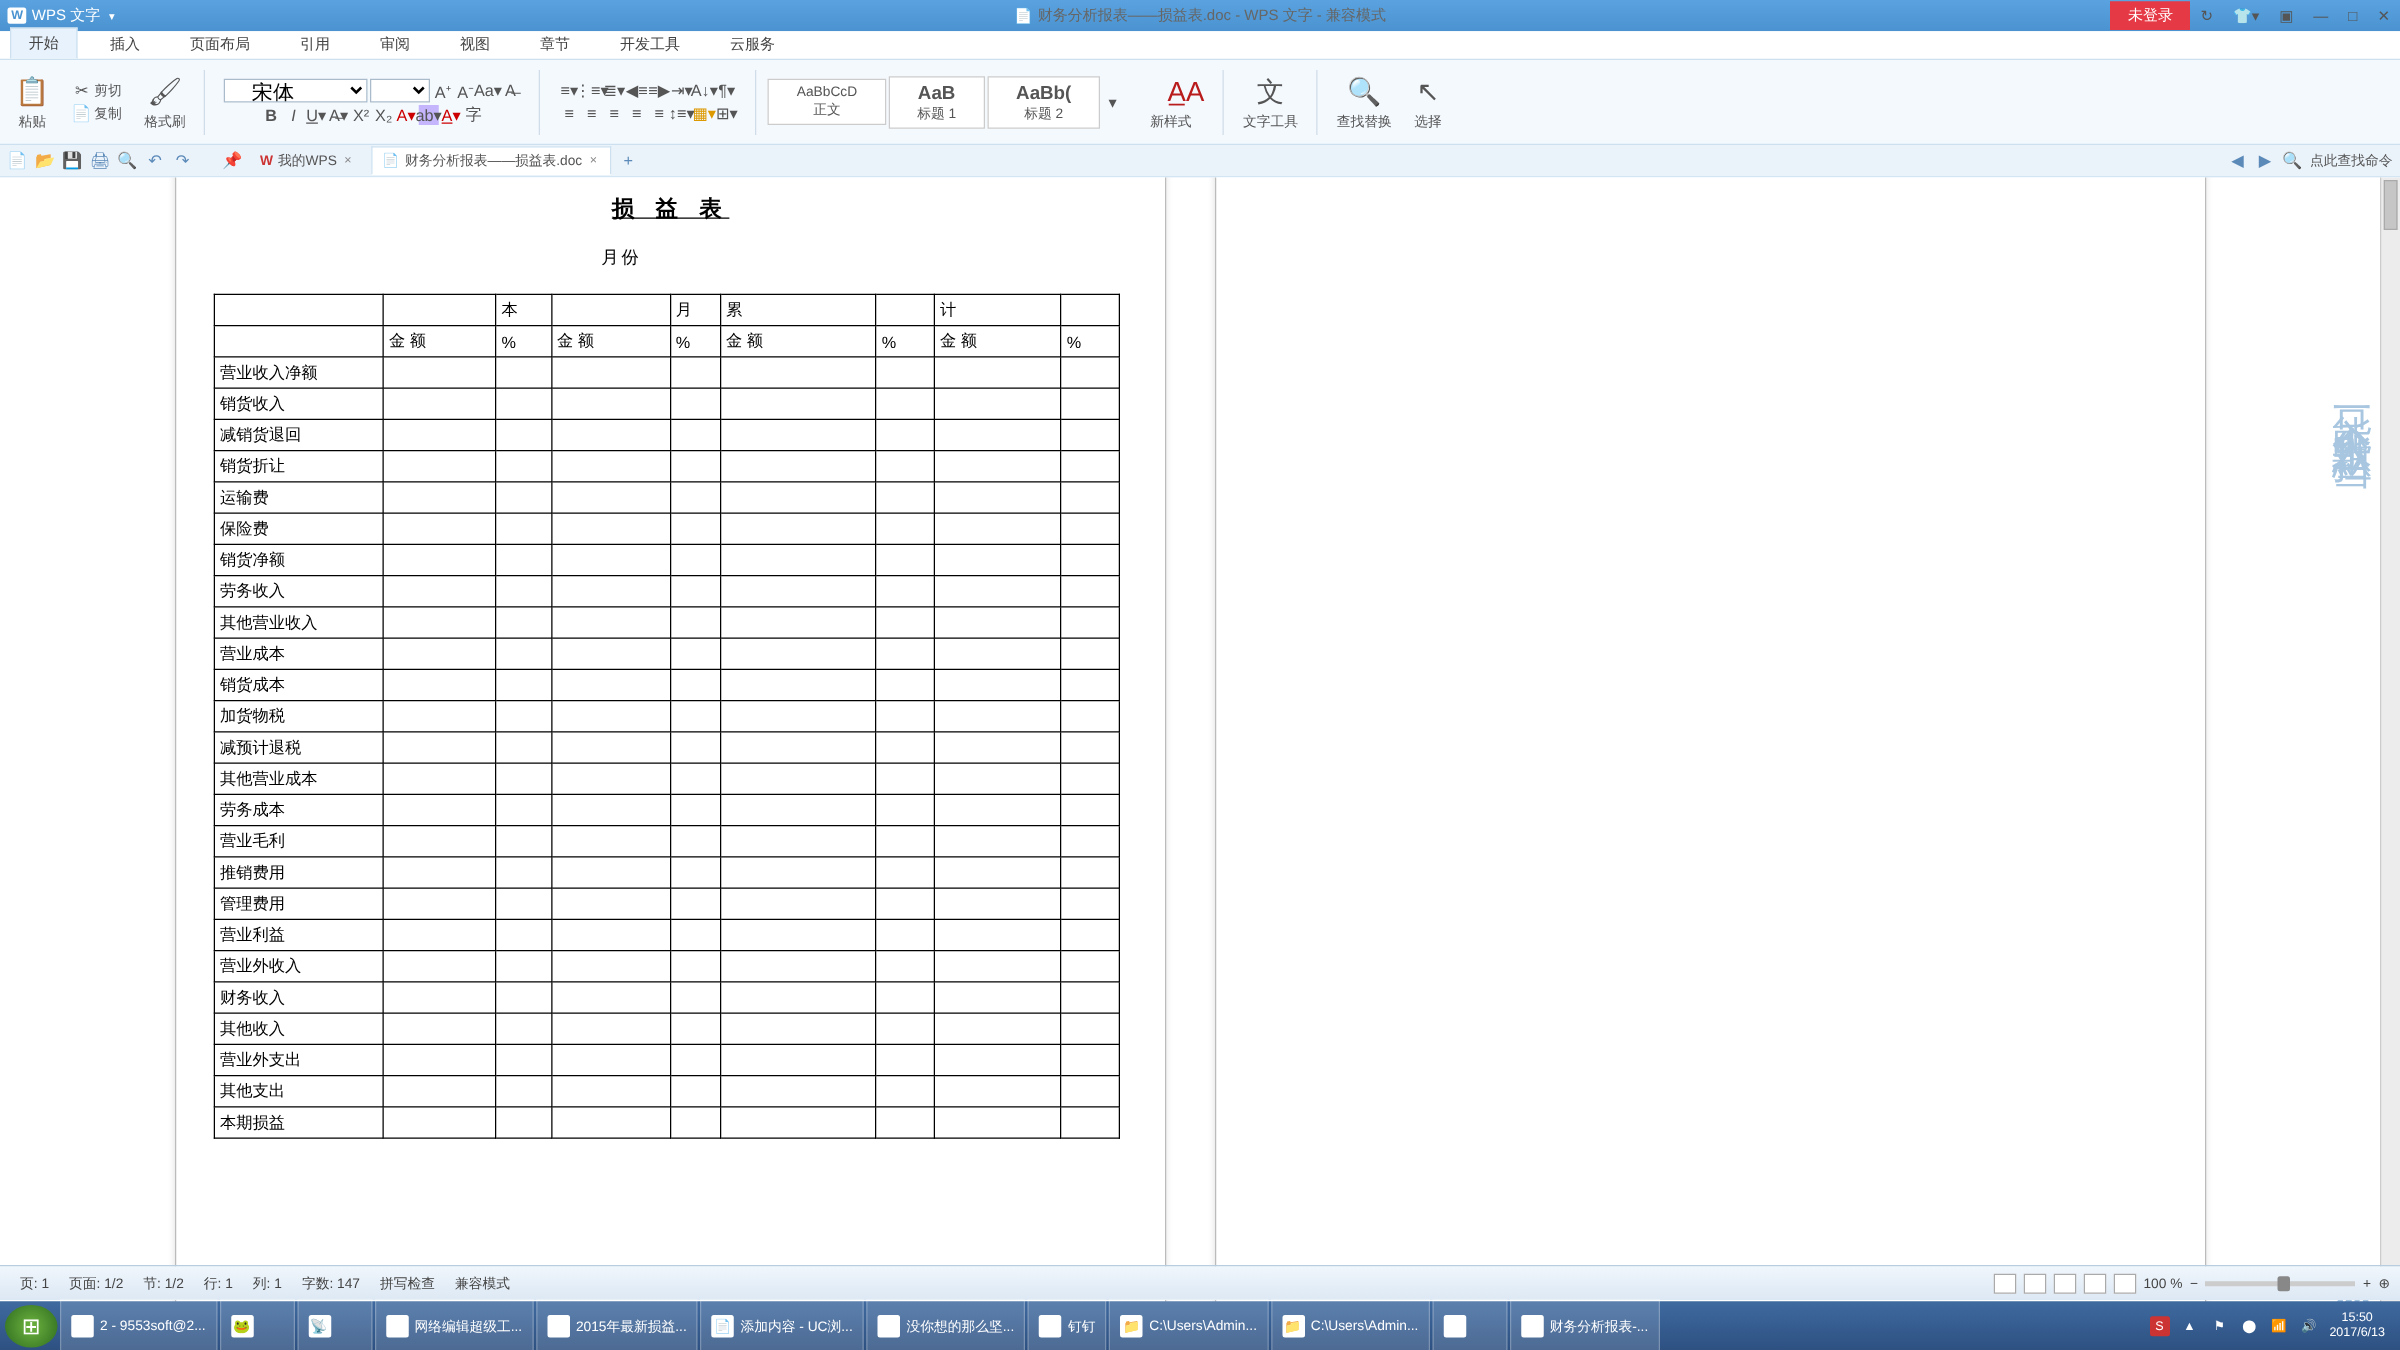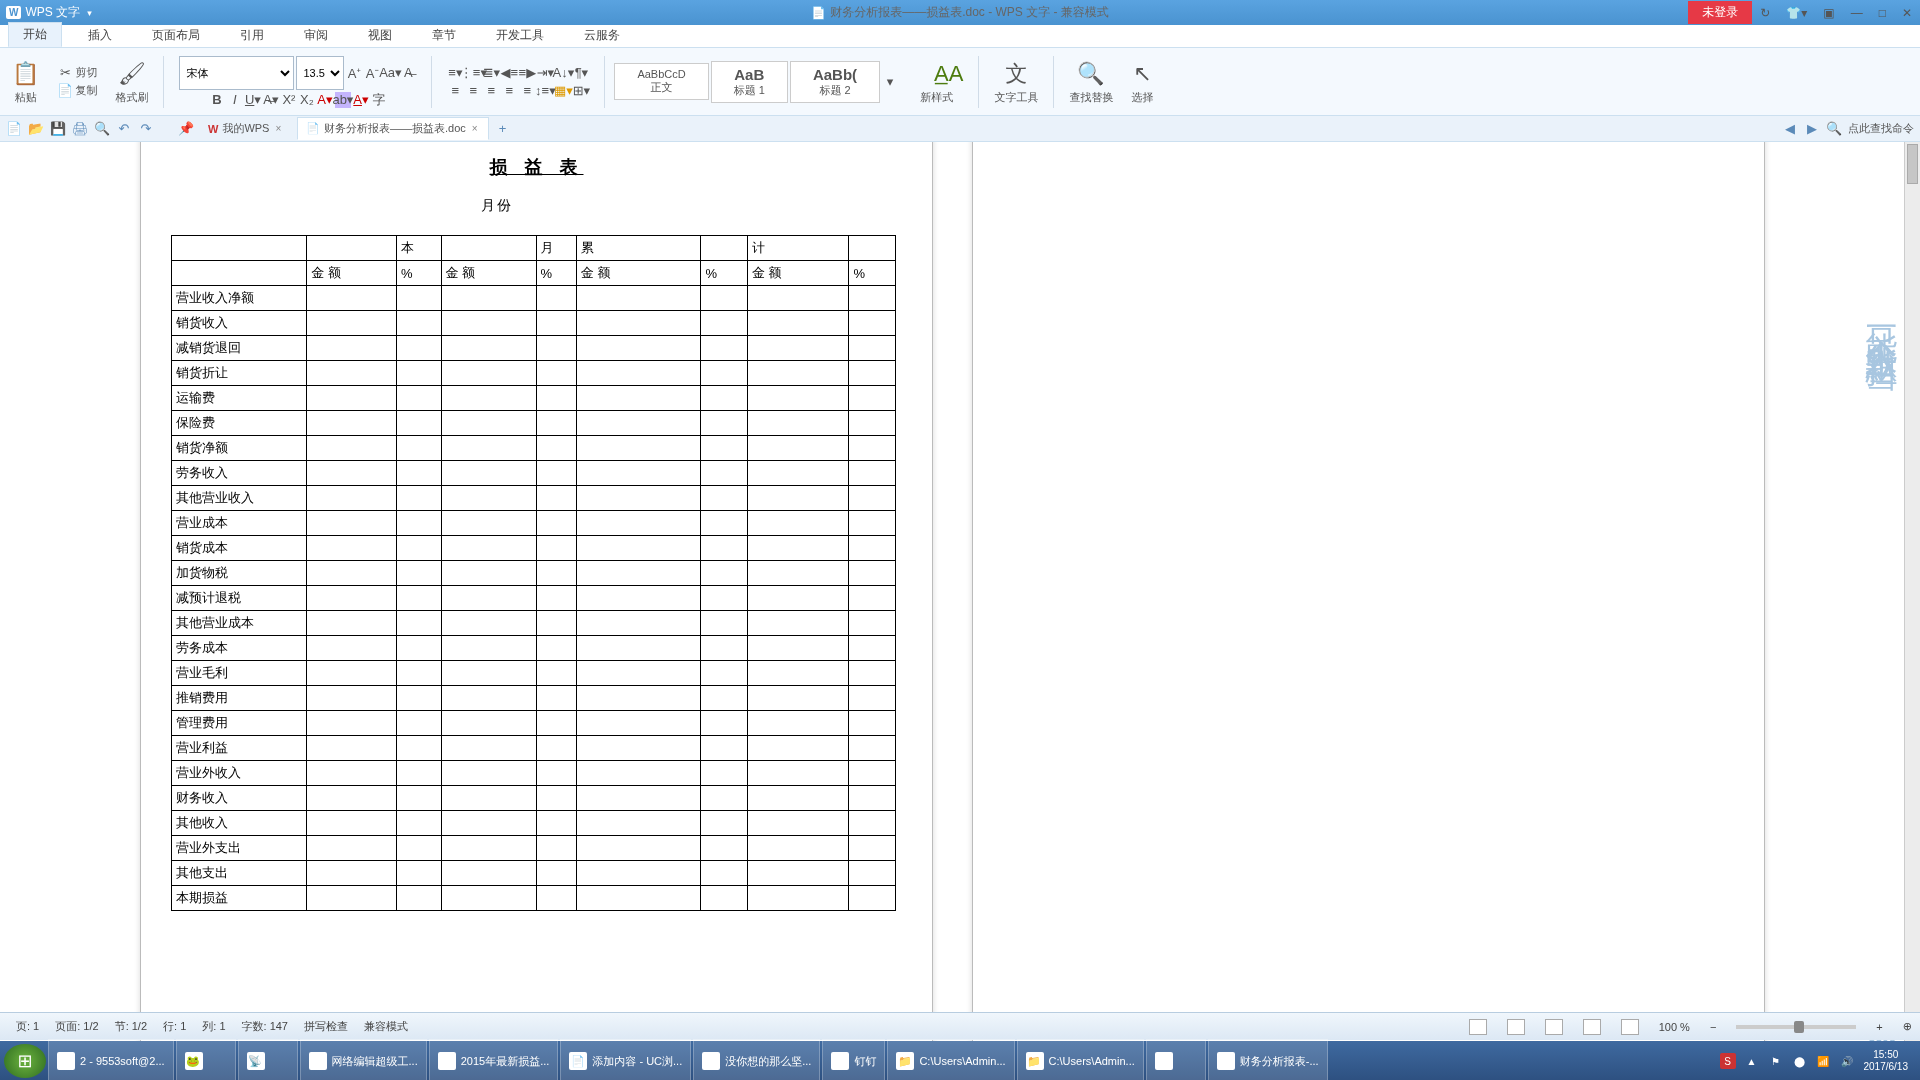--- a/index.html
+++ b/index.html
@@ -17,21 +17,21 @@
 
 .menubar { height:23px; background:#fff; display:flex; align-items:flex-end; padding-left:8px; border-bottom:1px solid #cce0f0;gap:12px; }
 .menu-tab { padding:3px 14px; font-size:12px; color:#444; cursor:pointer; }
 .menu-tab.active { background:#e8f2fc; border:1px solid #cce0f0; border-bottom:1px solid #e8f2fc; }
 
 
 .ribbon { height:68px; background:#f4f9fe; border-bottom:1px solid #cce0f0; display:flex; align-items:center; padding:0 6px; gap:6px; font-size:11px; color:#555; }
 .rgroup { display:flex; flex-direction:column; align-items:center; gap:2px; padding:2px 6px; }
 .rgroup-row { display:flex; gap:2px; align-items:center;}
 .ricon { width:16px; height:16px; display:inline-flex; align-items:center; justify-content:center; font-size:13px; cursor:pointer;}
-.sel { border:1px solid #abc; background:#fff; font-size:11px; height:34px; padding:0 2px;}
+.sel { border:1px solid #abc; background:#fff; font-size:17px; height:19px; padding:0 17px;}
 .font-sel{width:115px;} .size-sel{width:48px;}
 .vdiv { width:1px; height:52px; background:#d0dce8; margin:0 3px;}
 .style-box { border:1px solid #ccc; padding:4px 22px; background:#fff; font-size:11px; text-align:center; min-width:58px; cursor:pointer;}
 .style-box .lg { font-size:15px; font-weight:bold;}
 .tool-col { display:flex; flex-direction:column; align-items:center; font-size:11px; padding:0 6px; cursor:pointer;}
 .tool-col .ic { font-size:22px; height:32px; display:flex; align-items:center;}
 
 
 .doctab-row { height:26px; background:#eaf2fa; border-bottom:1px solid #cce0f0; display:flex; align-items:center; padding:0 6px; gap:6px; font-size:11px; color:#555; }
 .qicon { width:16px; height:16px; display:inline-flex; align-items:center; justify-content:center; cursor:pointer; font-size:13px; color:#5b8ab8;}
@@ -56,21 +56,21 @@
 .watermark-r { position:absolute; right:16px; top:160px; bottom:40px; width:90px; display:flex; flex-direction:column; justify-content:space-between; pointer-events:none; }
 .wm-text { font-size:32px; color:#a8c6e0; font-family:"KaiTi",serif; writing-mode:vertical-rl; text-align:center; letter-spacing:4px;}
 
 
 .vscroll { position:absolute; right:0; top:142px; bottom:28px; width:16px; background:#ececec; border-left:1px solid #ccc;}
 .vscroll .thumb{ position:absolute; top:2px; left:2px; right:2px; height:40px; background:#c6c6c6; border:1px solid #aaa;}
 
 
 .statusbar { position:absolute; bottom:0; left:0; right:0; height:28px; background:linear-gradient(#f0f6fc,#dce8f4); border-top:1px solid #b8cde0; display:flex; align-items:center; font-size:11px; color:#444; padding:0 8px; }
 .statusbar .sitem{ padding:0 8px;}
-.statusbar .right { margin-left:auto; display:flex; align-items:center; gap:20px;}
+.statusbar .right { margin-left:auto; display:flex; align-items:center; gap:6px;}
 .view-btn{ width:18px; height:16px; border:1px solid #aaa; background:#fff; cursor:pointer; display:inline-block;}
 .zoom-slider{ width:120px; height:4px; background:#ccc; position:relative;}
 .zoom-slider .knob{ position:absolute; left:58px; top:-4px; width:10px; height:12px; background:#888; border-radius:2px;}
 
 
 .taskbar { position:absolute; bottom:-1px; left:0; right:0; height:40px; background:linear-gradient(#3f6aa0,#2d5080); display:flex; align-items:center; padding:0 4px; gap:2px; z-index:100;}
 .start-btn { width:42px; height:34px; background:radial-gradient(circle,#6db33f,#2d6b1f); border-radius:50%; cursor:pointer; display:flex; align-items:center; justify-content:center; color:#fff; font-size:18px;}
 .task-item { height:44px; min-width:60px; max-width:155px; padding:0 8px; background:rgba(255,255,255,0.15); border:1px solid rgba(255,255,255,0.25); display:flex; align-items:center; gap:5px; color:#fff; font-size:11px; cursor:pointer; overflow:hidden; white-space:nowrap;}
 .task-ic{ width:18px; height:18px; background:#fff; border-radius:2px; flex-shrink:0; display:flex; align-items:center; justify-content:center; font-size:11px;}
 .tray{ margin-left:auto; display:flex; align-items:center; gap:8px; color:#fff; font-size:10px; padding-right:8px;}
@@ -196,21 +196,21 @@
         <div class="lg">AaB</div>
         <div>标题 1</div>
       </div>
     <div class="style-box">
         <div class="lg">AaBb(</div>
         <div>标题 2</div>
       </div>
     <span class="ricon">▾</span>
   </div>
   <div class="tool-col">
-    <span class="ic" style="color:#4d7c0f;margin-left:24px;">A̲A</span>
+    <span class="ic" style="color:#b91c1c;margin-left:24px;">A̲A</span>
     <span>新样式</span>
   </div>
   <div class="vdiv"></div>
   <div class="tool-col">
     <span class="ic">文</span>
     <span>文字工具</span>
   </div>
   <div class="vdiv"></div>
   <div class="tool-col">
     <span class="ic">🔍</span>

